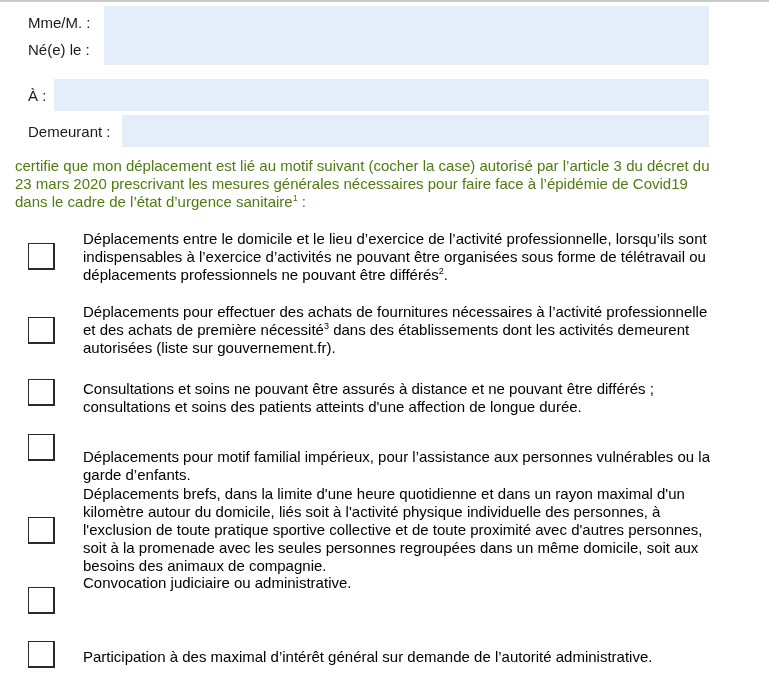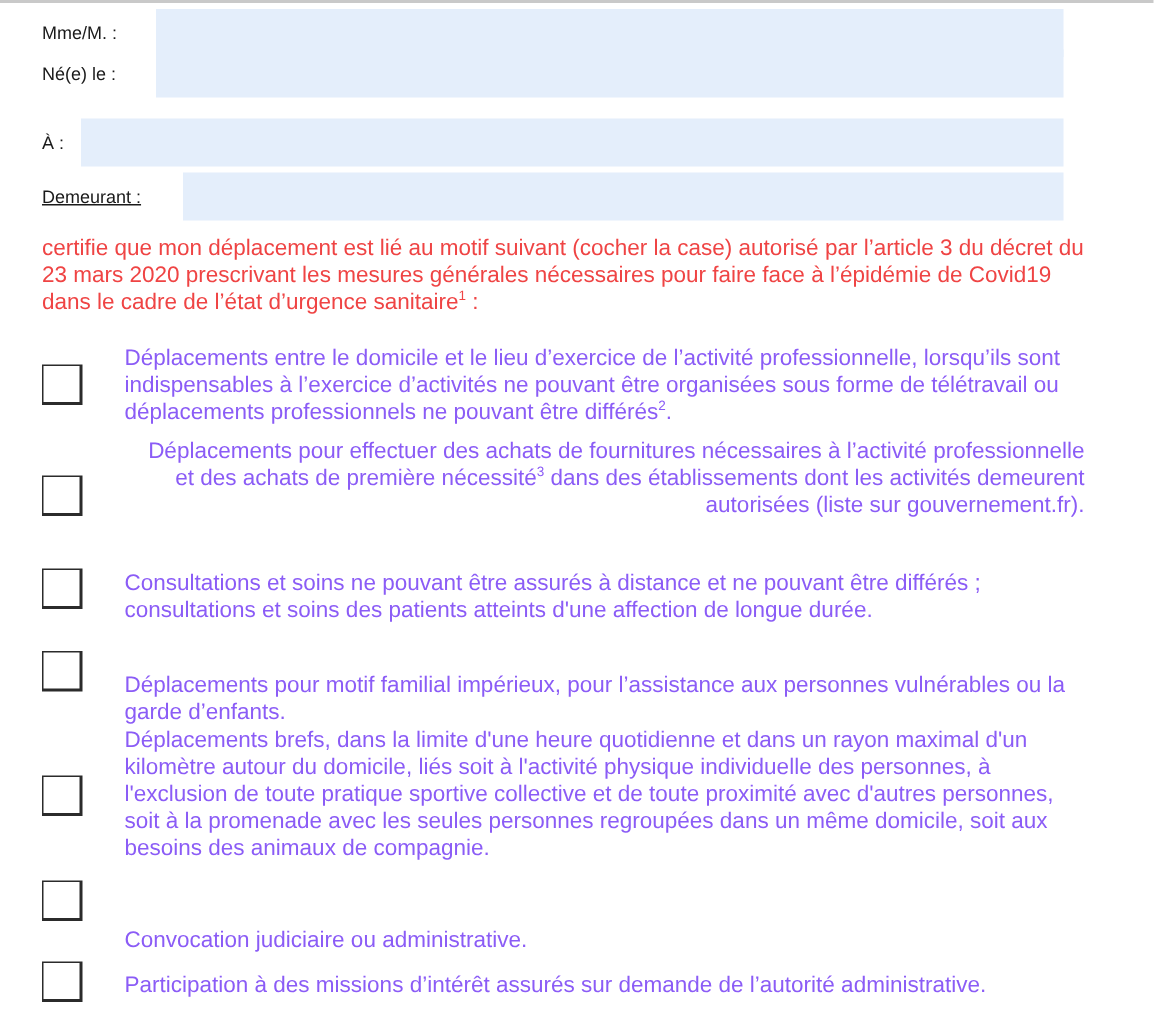--- a/index.html
+++ b/index.html
@@ -22,45 +22,45 @@
       background: #c9c9c9;
     }
     .field-row {
       position: absolute;
       left: 28px;
       height: 32px;
       display: flex;
       align-items: center;
     }
     .field-label {
-      font-size: 12px;
+      font-size: 15px;
       white-space: nowrap;
       color: #1a1a1a;
     }
     .field-input {
       position: absolute;
       top: 0;
       height: 32px;
       background: #e4eefb;
       border: none;
       outline: none;
       padding: 0 6px;
       box-sizing: border-box;
       font-family: "Liberation Sans", sans-serif;
       font-size: 15px;
       color: #1a1a1a;
     }
     .intro {
       position: absolute;
-      left: 28px;
+      left: 15px;
       top: 157px;
       width: 700px;
       font-size: 15px;
       line-height: 18px;
-      color: #ef4444;
+      color: #4d7c0f;
     }
     sup {
       font-size: 9px;
       line-height: 0;
       vertical-align: super;
     }
     .item {
       position: absolute;
       left: 0;
       width: 769px;
@@ -76,21 +76,21 @@
       border-bottom-width: 2px;
       background: #ffffff;
       cursor: pointer;
     }
     .item-text {
       position: absolute;
       left: 83px;
       width: 640px;
       font-size: 15px;
       line-height: 18px;
-      color: #8b5cf6;
+      color: #000000;
     }
   </style>
 </head>
 <body>
 
 <div class="top-rule"></div>
 
 <div class="field-row" style="top:6px; width:709px;">
   <span class="field-label">Mme/M. :</span>
   <input class="field-input" type="text" style="left: 76px; width: 605px;" value="">
@@ -99,53 +99,53 @@
 <div class="field-row" style="top:33px; width:709px;">
   <span class="field-label">Né(e) le :</span>
   <input class="field-input" type="text" style="left: 76px; width: 605px;" value="">
 </div>
 
 <div class="field-row" style="top:79px; width:709px;">
   <span class="field-label">À :</span>
   <input class="field-input" type="text" style="left: 26px; width: 655px;" value="">
 </div>
 
-<div class="field-row" style="top:115px; width:709px;text-decoration:underline;">
+<div class="field-row" style="top:115px; width:709px;">
   <span class="field-label">Demeurant :</span>
   <input class="field-input" type="text" style="left: 94px; width: 587px;" value="">
 </div>
 
 <div class="intro"><span>certifie que mon déplacement est lié au motif suivant (cocher la case) autorisé par l’article 3 du décret du 23 mars 2020 prescrivant les mesures générales nécessaires pour faire face à l’épidémie de Covid19 dans le cadre de l’état d’urgence sanitaire</span><sup>1</sup><span> :</span></div>
 
 <div class="item" style="top:0;">
   <div class="checkbox" style="top:243px;" role="checkbox"></div>
   <div class="item-text" style="top:230px;"><span>Déplacements entre le domicile et le lieu d’exercice de l’activité professionnelle, lorsqu’ils sont indispensables à l’exercice d’activités ne pouvant être organisées sous forme de télétravail ou déplacements professionnels ne pouvant être différés</span><sup>2</sup><span>.</span></div>
 </div>
 
 <div class="item" style="top:0;">
   <div class="checkbox" style="top:317px;" role="checkbox"></div>
-  <div class="item-text" style="top:292px;text-align:right;"><span>Déplacements pour effectuer des achats de fournitures nécessaires à l’activité professionnelle et des achats de première nécessité</span><sup>3</sup><span> dans des établissements dont les activités demeurent autorisées (liste sur gouvernement.fr).</span></div>
+  <div class="item-text" style="top:303px;"><span>Déplacements pour effectuer des achats de fournitures nécessaires à l’activité professionnelle et des achats de première nécessité</span><sup>3</sup><span> dans des établissements dont les activités demeurent autorisées (liste sur gouvernement.fr).</span></div>
 </div>
 
 <div class="item" style="top:0;">
   <div class="checkbox" style="top:379px;" role="checkbox"></div>
   <div class="item-text" style="top:380px;"><span>Consultations et soins ne pouvant être assurés à distance et ne pouvant être différés ; consultations et soins des patients atteints d'une affection de longue durée.</span></div>
 </div>
 
 <div class="item" style="top:0;">
   <div class="checkbox" style="top:434px;" role="checkbox"></div>
   <div class="item-text" style="top:448px;"><span>Déplacements pour motif familial impérieux, pour l’assistance aux personnes vulnérables ou la garde d’enfants.</span></div>
 </div>
 
 <div class="item" style="top:0;">
   <div class="checkbox" style="top:517px;" role="checkbox"></div>
   <div class="item-text" style="top:485px;"><span>Déplacements brefs, dans la limite d'une heure quotidienne et dans un rayon maximal d'un kilomètre autour du domicile, liés soit à l'activité physique individuelle des personnes, à l'exclusion de toute pratique sportive collective et de toute proximité avec d'autres personnes, soit à la promenade avec les seules personnes regroupées dans un même domicile, soit aux besoins des animaux de compagnie.</span></div>
 </div>
 
 <div class="item" style="top:0;">
   <div class="checkbox" style="top:587px;" role="checkbox"></div>
-  <div class="item-text" style="top:618px;"><span>Convocation judiciaire ou administrative.</span></div>
+  <div class="item-text" style="top:574px;"><span>Convocation judiciaire ou administrative.</span></div>
 </div>
 
 <div class="item" style="top:0;">
   <div class="checkbox" style="top:641px;" role="checkbox"></div>
-  <div class="item-text" style="top:648px;"><span>Participation à des missions d’intérêt assurés sur demande de l’autorité administrative.</span></div>
+  <div class="item-text" style="top:648px;"><span>Participation à des maximal d’intérêt général sur demande de l’autorité administrative.</span></div>
 </div>
 
 </body></html>

